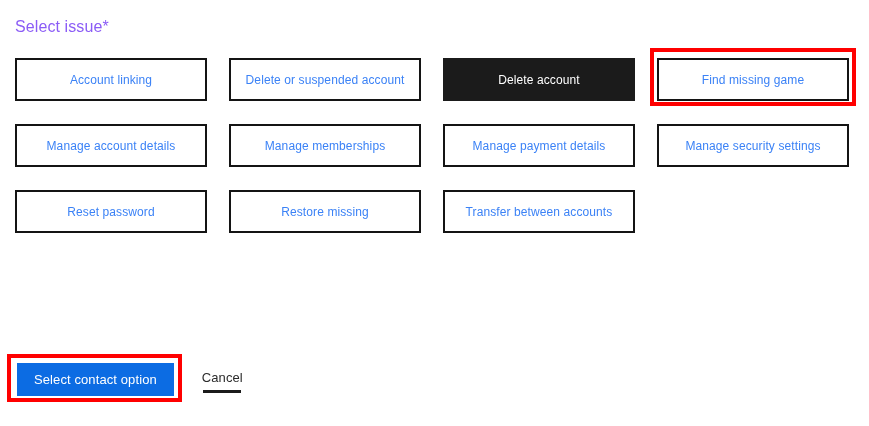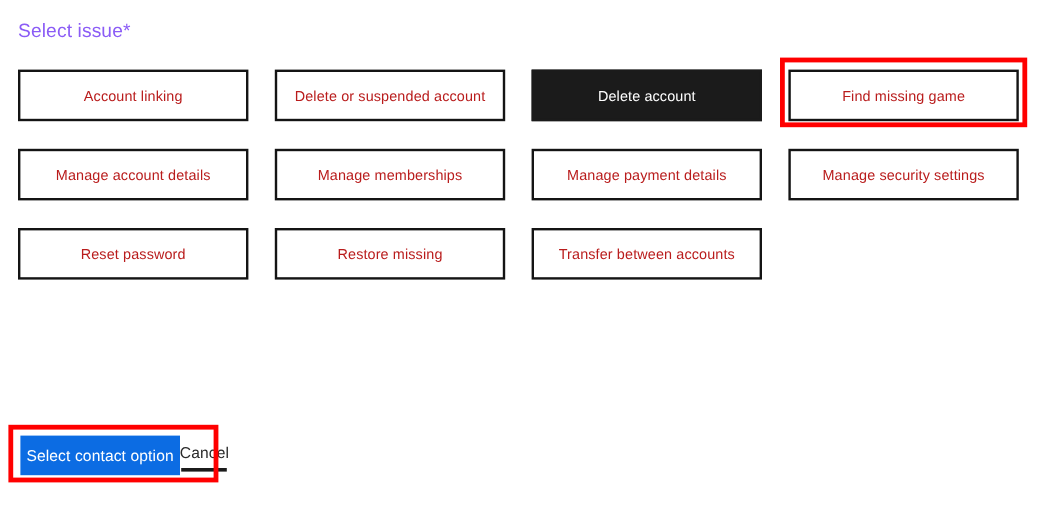--- a/index.html
+++ b/index.html
@@ -37,21 +37,21 @@
     display: grid;
     grid-template-columns: repeat(4, 192px);
     grid-auto-rows: 43px;
     column-gap: 22px;
     row-gap: 23px;
   }
   .issue-btn {
     box-sizing: border-box;
     border: 2px solid #141414;
     background: #ffffff;
-    color: #b91c1c;
+    color: #3b82f6;
     font-family: "Liberation Sans", sans-serif;
     font-size: 12px;
     line-height: 14px;
     display: flex;
     align-items: center;
     justify-content: center;
     text-align: center;
     padding: 0 6px;
     cursor: pointer;
     border-radius: 0;
@@ -89,33 +89,34 @@
   .footer-actions {
     position: absolute;
     left: 17px;
     top: 363px;
     display: flex;
     align-items: flex-start;
   }
   .primary-btn {
     box-sizing: border-box;
     height: 33px;
-    padding: 0 5px;
+    padding: 0 17px;
     background: #0c6ce3;
     color: #ffffff;
     border: none;
     border-radius: 0;
     font-family: "Liberation Sans", sans-serif;
     font-size: 13px;
     line-height: 33px;
     letter-spacing: 0.1px;
     cursor: pointer;
     white-space: nowrap;
   }
   .cancel-wrap {
+    margin-left: 28px;
     padding-top: 7px;
     display: flex;
     flex-direction: column;
     align-items: center;
     cursor: pointer;
   }
   .cancel-label {
     font-size: 13px;
     line-height: 15px;
     color: #2b2b2b;

